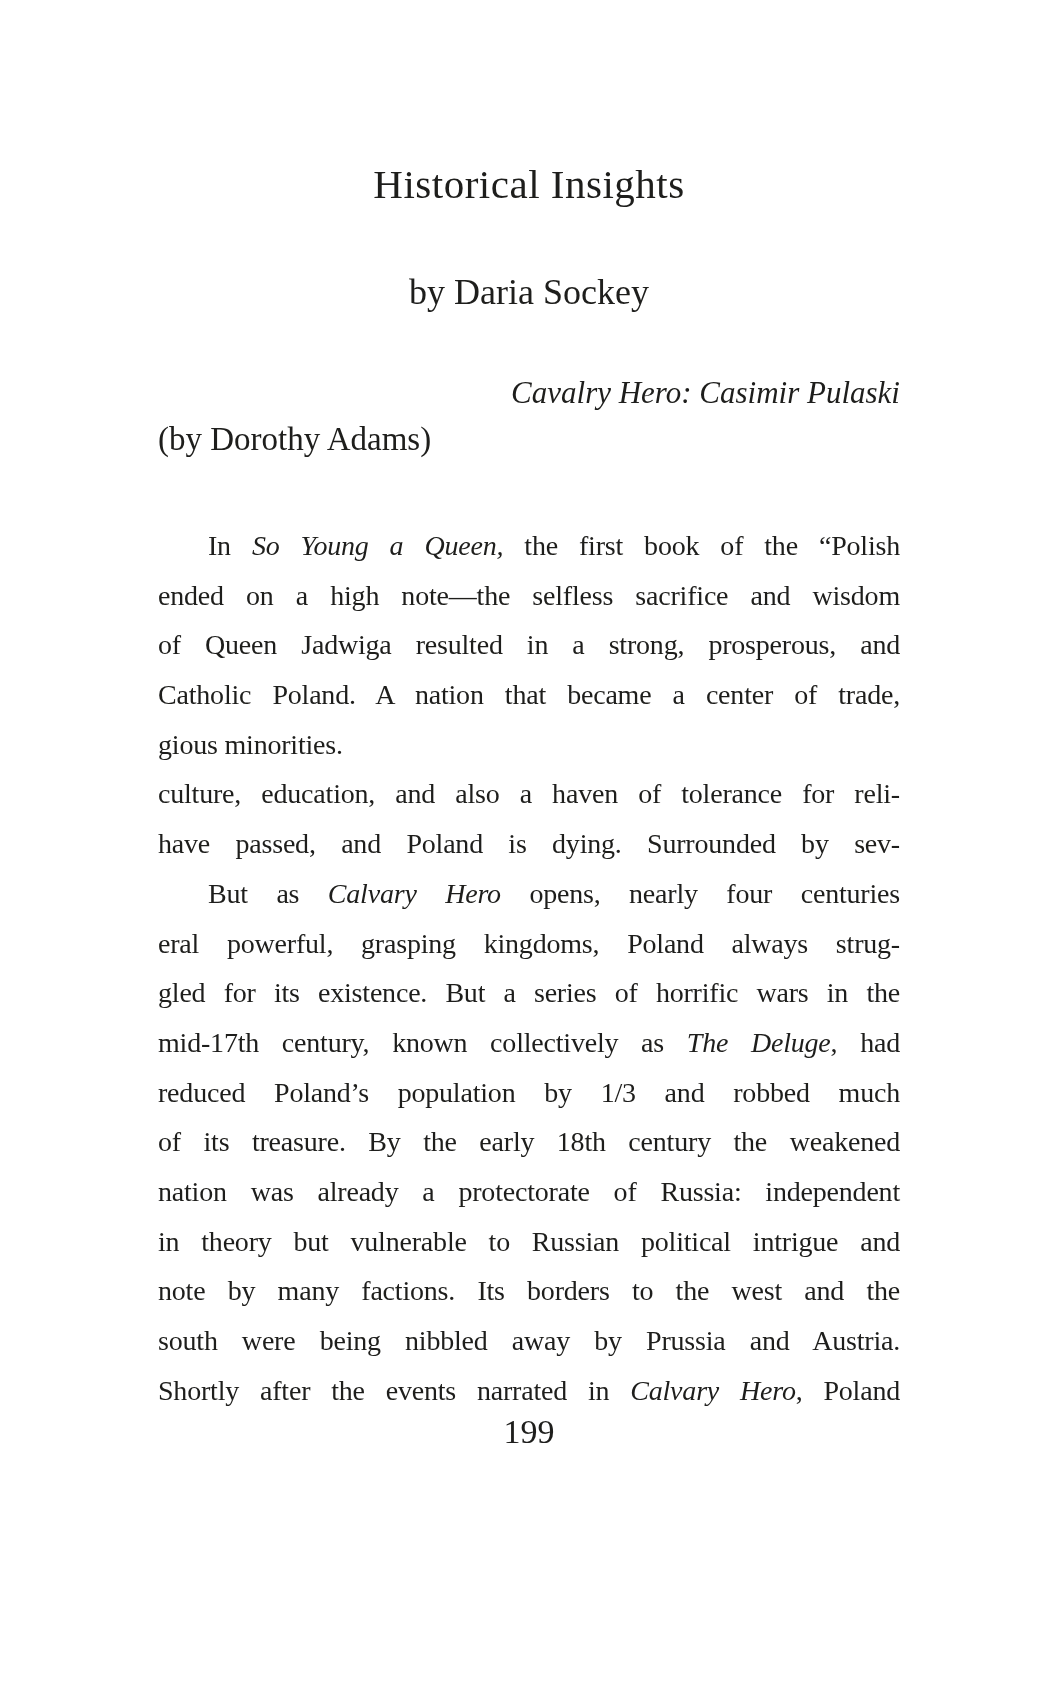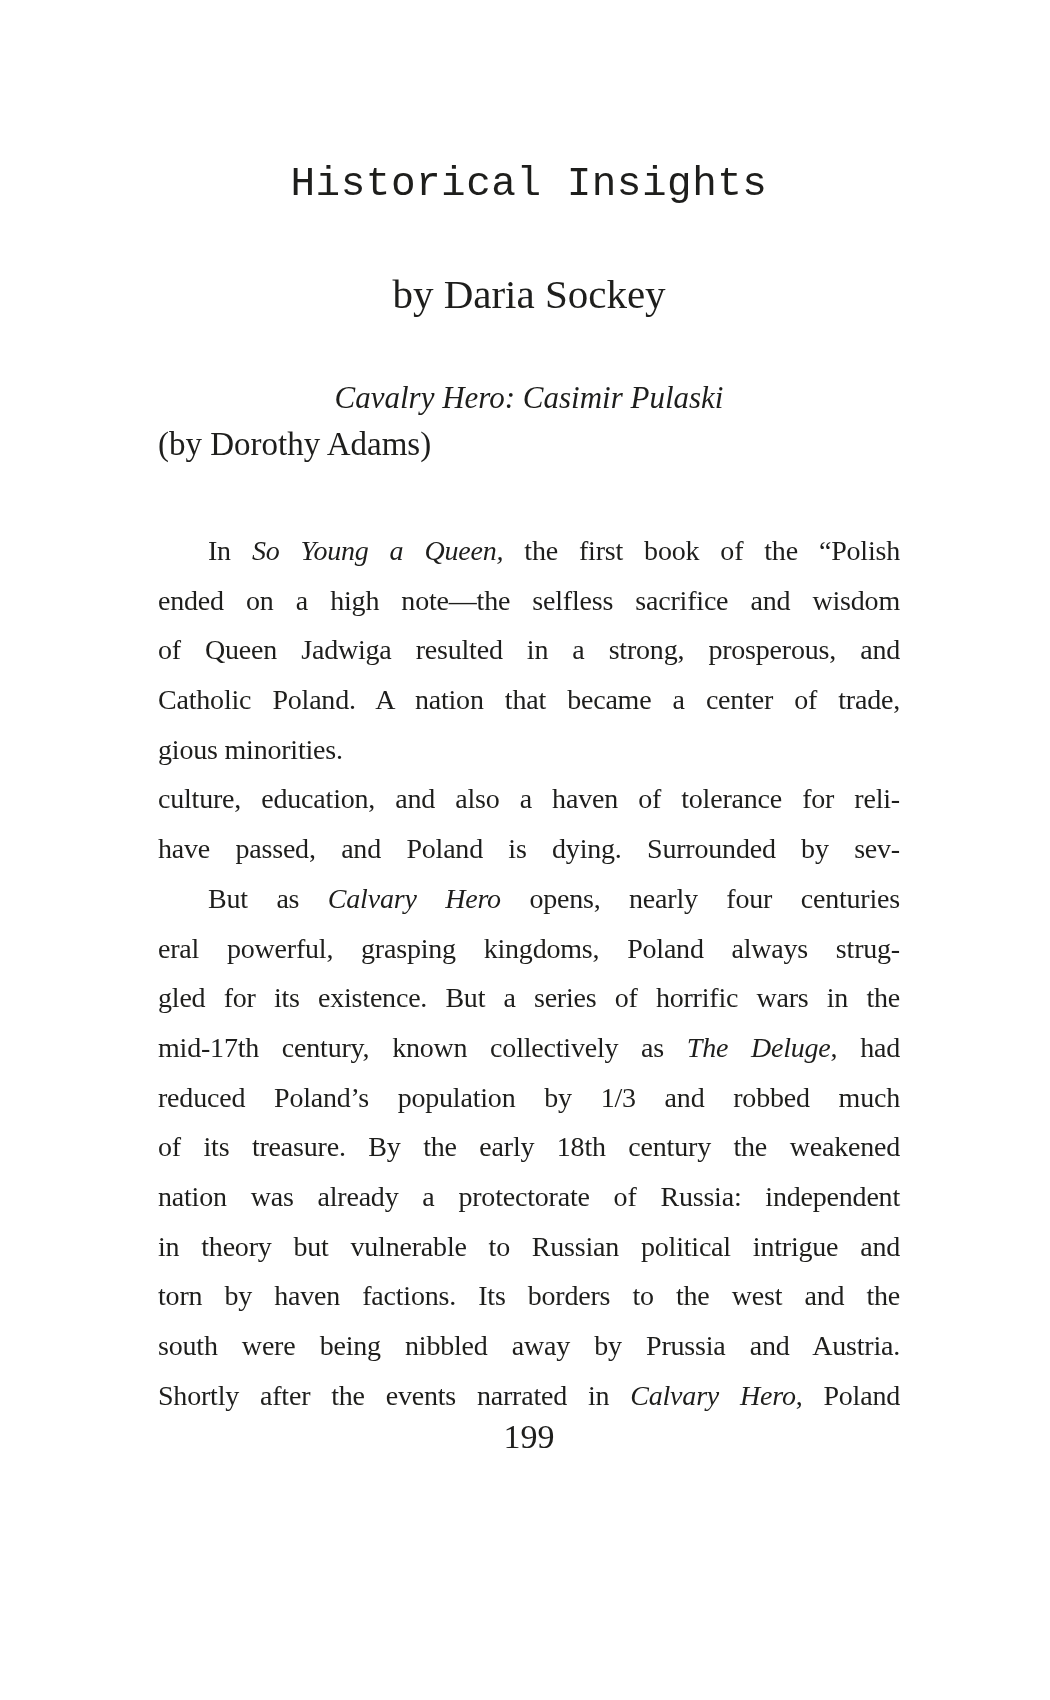--- a/index.html
+++ b/index.html
@@ -21,33 +21,32 @@
     margin-left: 158px;
   }
   .page-title {
     margin: 0;
     margin-top: 164px;
     font-size: 41px;
     font-weight: 400;
     line-height: 1;
     text-align: center;
     letter-spacing: 0.5px;
-    font-family: Liberation Mono, monospace;
   }
   .byline {
     margin-top: 69px;
-    font-size: 41px;
+    font-size: 36px;
     line-height: 1;
     text-align: center;
   }
   .work-title {
     margin-top: 67px;
     font-size: 31px;
     line-height: 1;
-    text-align: center;
+    text-align: right;
     font-style: italic;
   }
   .work-byline {
     margin-top: 15px;
     font-size: 33px;
     line-height: 1;
     text-align: left;
   }
   .body-text {
     margin-top: 65px;
@@ -100,20 +99,20 @@
         <div class="paragraph">
           <div class="line"><span>have passed, and Poland is dying. Surrounded by sev-</span></div>
           <div class="line indent"><span>But as </span><em>Calvary Hero</em><span> opens, nearly four centuries</span></div>
           <div class="line"><span>eral powerful, grasping kingdoms, Poland always strug-</span></div>
           <div class="line"><span>gled for its existence. But a series of horrific wars in the</span></div>
           <div class="line"><span>mid-17th century, known collectively as </span><em>The Deluge</em><span>, had</span></div>
           <div class="line"><span>reduced Poland’s population by 1/3 and robbed much</span></div>
           <div class="line"><span>of its treasure. By the early 18th century the weakened</span></div>
           <div class="line"><span>nation was already a protectorate of Russia: independent</span></div>
           <div class="line"><span>in theory but vulnerable to Russian political intrigue and</span></div>
-          <div class="line"><span>torn by haven factions. Its borders to the west and the</span></div>
+          <div class="line"><span>note by many factions. Its borders to the west and the</span></div>
           <div class="line"><span>south were being nibbled away by Prussia and Austria.</span></div>
           <div class="line"><span>Shortly after the events narrated in </span><em>Calvary Hero</em><span>, Poland</span></div>
         </div>
       </div>
     <div class="page-number">199</div>
   </div>
 </div>
 
 </body></html>

